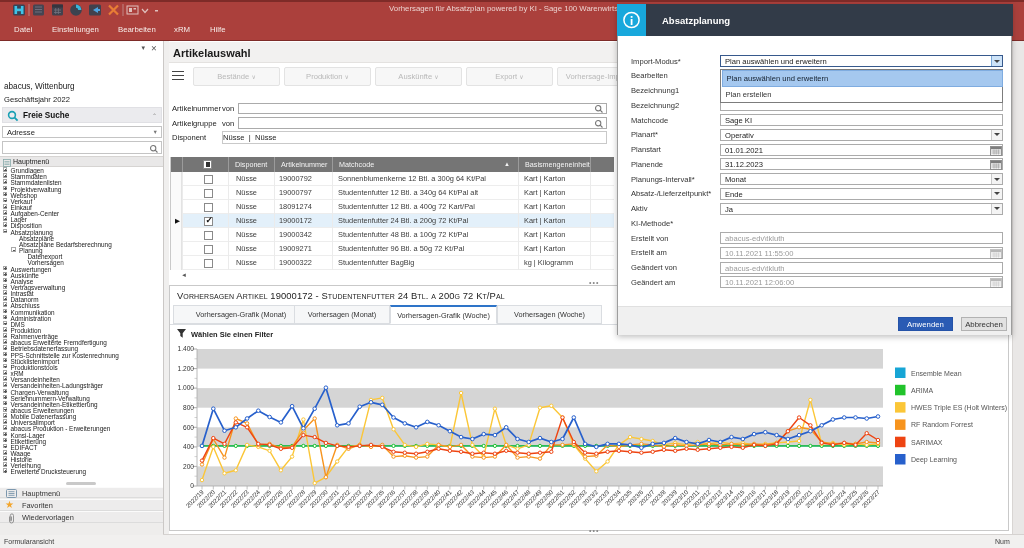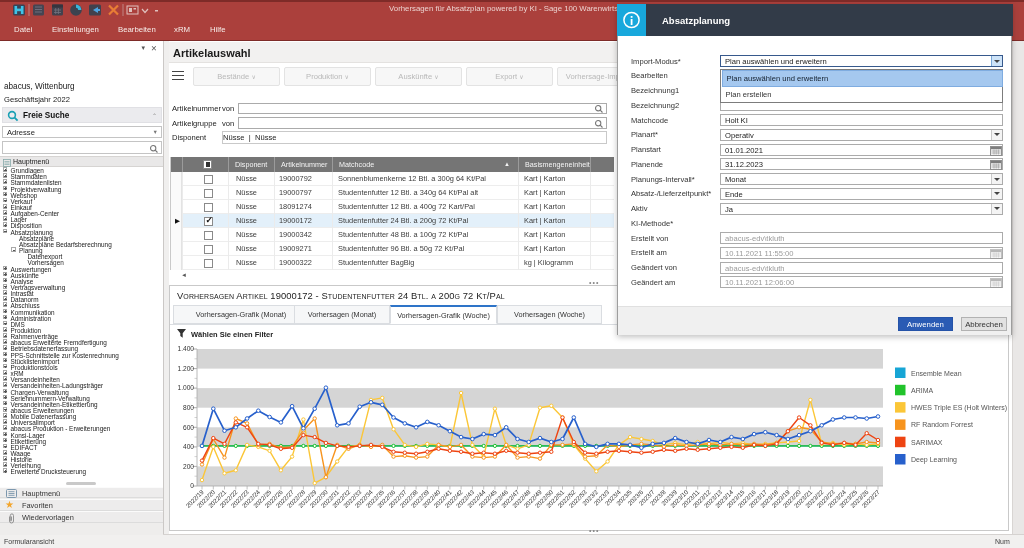--- a/index.html
+++ b/index.html
@@ -1240,21 +1240,21 @@
 <div class="dlbl" style="top:81.00px;left:13px">Bezeichnung1</div>
     <div class="din" style="top:79.50px">
       <span></span>
     </div>
 <div class="dlbl" style="top:95.75px;left:13px">Bezeichnung2</div>
     <div class="din" style="top:94.25px">
       <span></span>
     </div>
 <div class="dlbl" style="top:110.50px;left:13px">Matchcode</div>
     <div class="din" style="top:109.00px">
-      <span>Holt KI</span>
+      <span>Sage KI</span>
     </div>
 <div class="dlbl" style="top:125.25px;left:13px">Planart*</div>
     <div class="din" style="top:123.75px">
       <span>Operativ</span>
       <b class="ca">
         <i></i>
       </b>
     </div>
 <div class="dlbl" style="top:140.00px;left:13px">Planstart</div>
     <div class="din" style="top:138.50px">

